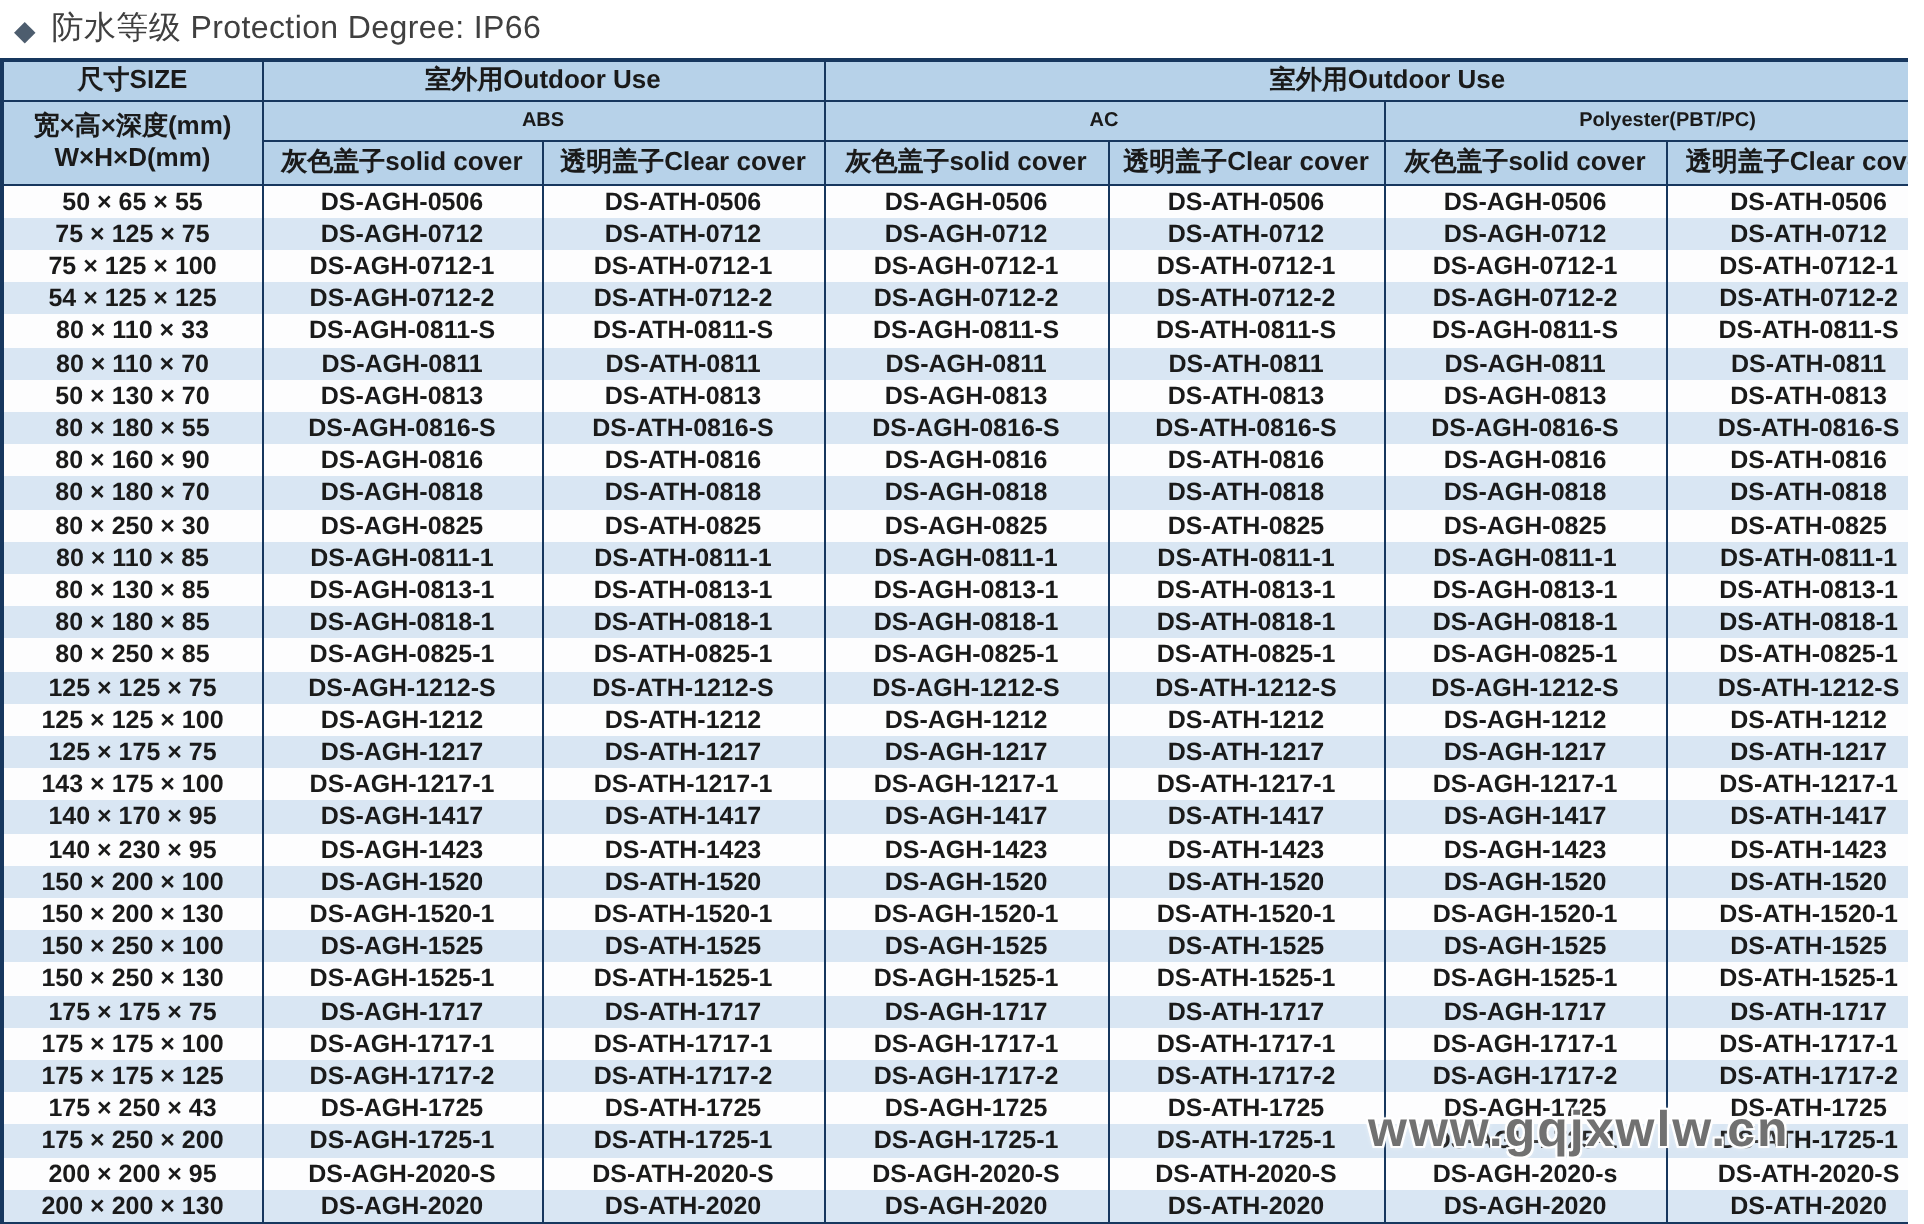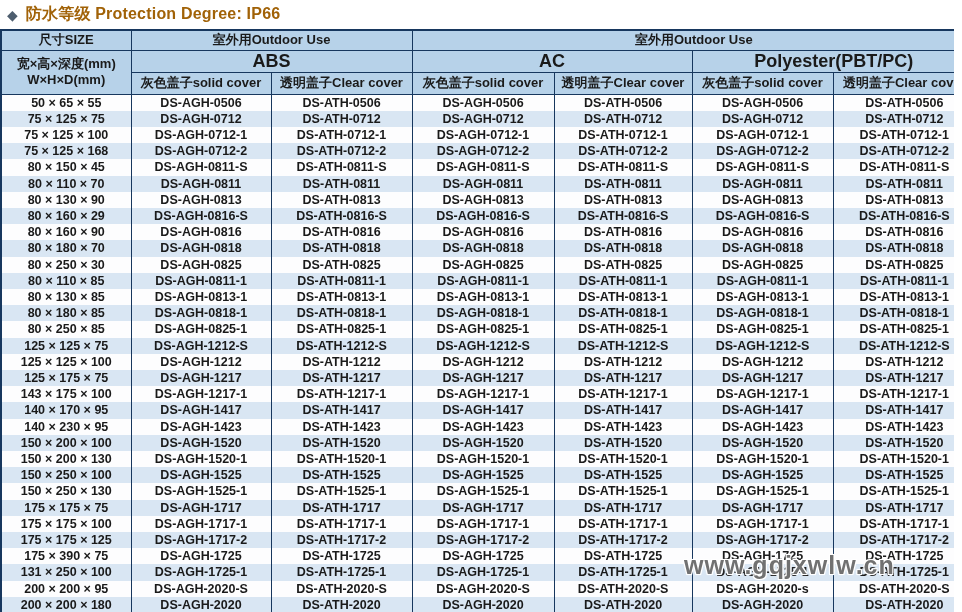--- a/index.html
+++ b/index.html
@@ -14,39 +14,39 @@
     width:962px;height:612px;overflow:hidden;position:relative;
     background:#fff;font-family:"Liberation Sans",sans-serif;color:var(--text);
   }
   .title-bar{
     height:29px;display:flex;align-items:center;padding-left:7px;
   }
   .diamond{
     color:#4d5d6e;font-size:14px;margin-right:8px;line-height:1;
   }
   .title-text{
-    font-size:16px;font-weight:700;color:#a16207;letter-spacing:.2px;
+    font-size:16px;font-weight:400;color:#404040;letter-spacing:.2px;
   }
   .table-clip{
     width:954px;overflow:hidden;
   }
   table{
     border-collapse:collapse;table-layout:fixed;width:975px;
     border:2px solid var(--border);
   }
   th,td{
     text-align:center;vertical-align:middle;overflow:hidden;white-space:nowrap;
     padding:0;color:var(--text);
   }
   thead th{
     background:var(--header-bg);font-weight:700;
     border:1px solid var(--border);
   }
   .hrow-1 th{height:20px;font-size:13px;}
-  .hrow-2 th{height:20px;font-size:18px;}
+  .hrow-2 th{height:20px;font-size:10px;}
   .hrow-3 th{height:22px;font-size:13px;}
   th.size-head{font-size:13px;}
   th.size-merged{font-size:13px;line-height:1.25;}
   tbody td{
     height:16.2px;font-size:12.5px;font-weight:700;line-height:16.2px;
     border-left:1px solid var(--border);
     border-right:1px solid var(--border);
     border-top:none;border-bottom:none;
   }
   tbody tr:nth-child(odd){background:#fdfdfe;}
@@ -124,57 +124,57 @@
         <tr>
           <td>75 × 125 × 100</td>
           <td>DS-AGH-0712-1</td>
           <td>DS-ATH-0712-1</td>
           <td>DS-AGH-0712-1</td>
           <td>DS-ATH-0712-1</td>
           <td>DS-AGH-0712-1</td>
           <td>DS-ATH-0712-1</td>
         </tr>
         <tr>
-          <td>75 × 125 × 168</td>
+          <td>54 × 125 × 125</td>
           <td>DS-AGH-0712-2</td>
           <td>DS-ATH-0712-2</td>
           <td>DS-AGH-0712-2</td>
           <td>DS-ATH-0712-2</td>
           <td>DS-AGH-0712-2</td>
           <td>DS-ATH-0712-2</td>
         </tr>
         <tr>
-          <td>80 × 150 × 45</td>
+          <td>80 × 110 × 33</td>
           <td>DS-AGH-0811-S</td>
           <td>DS-ATH-0811-S</td>
           <td>DS-AGH-0811-S</td>
           <td>DS-ATH-0811-S</td>
           <td>DS-AGH-0811-S</td>
           <td>DS-ATH-0811-S</td>
         </tr>
         <tr>
           <td>80 × 110 × 70</td>
           <td>DS-AGH-0811</td>
           <td>DS-ATH-0811</td>
           <td>DS-AGH-0811</td>
           <td>DS-ATH-0811</td>
           <td>DS-AGH-0811</td>
           <td>DS-ATH-0811</td>
         </tr>
         <tr>
-          <td>80 × 130 × 90</td>
+          <td>50 × 130 × 70</td>
           <td>DS-AGH-0813</td>
           <td>DS-ATH-0813</td>
           <td>DS-AGH-0813</td>
           <td>DS-ATH-0813</td>
           <td>DS-AGH-0813</td>
           <td>DS-ATH-0813</td>
         </tr>
         <tr>
-          <td>80 × 160 × 29</td>
+          <td>80 × 180 × 55</td>
           <td>DS-AGH-0816-S</td>
           <td>DS-ATH-0816-S</td>
           <td>DS-AGH-0816-S</td>
           <td>DS-ATH-0816-S</td>
           <td>DS-AGH-0816-S</td>
           <td>DS-ATH-0816-S</td>
         </tr>
         <tr>
           <td>80 × 160 × 90</td>
           <td>DS-AGH-0816</td>
@@ -349,48 +349,48 @@
         <tr>
           <td>175 × 175 × 125</td>
           <td>DS-AGH-1717-2</td>
           <td>DS-ATH-1717-2</td>
           <td>DS-AGH-1717-2</td>
           <td>DS-ATH-1717-2</td>
           <td>DS-AGH-1717-2</td>
           <td>DS-ATH-1717-2</td>
         </tr>
         <tr>
-          <td>175 × 390 × 75</td>
+          <td>175 × 250 × 43</td>
           <td>DS-AGH-1725</td>
           <td>DS-ATH-1725</td>
           <td>DS-AGH-1725</td>
           <td>DS-ATH-1725</td>
           <td>DS-AGH-1725</td>
           <td>DS-ATH-1725</td>
         </tr>
         <tr>
-          <td>131 × 250 × 100</td>
+          <td>175 × 250 × 200</td>
           <td>DS-AGH-1725-1</td>
           <td>DS-ATH-1725-1</td>
           <td>DS-AGH-1725-1</td>
           <td>DS-ATH-1725-1</td>
           <td>DS-AGH-1725-1</td>
           <td>DS-ATH-1725-1</td>
         </tr>
         <tr>
           <td>200 × 200 × 95</td>
           <td>DS-AGH-2020-S</td>
           <td>DS-ATH-2020-S</td>
           <td>DS-AGH-2020-S</td>
           <td>DS-ATH-2020-S</td>
           <td>DS-AGH-2020-s</td>
           <td>DS-ATH-2020-S</td>
         </tr>
         <tr>
-          <td>200 × 200 × 180</td>
+          <td>200 × 200 × 130</td>
           <td>DS-AGH-2020</td>
           <td>DS-ATH-2020</td>
           <td>DS-AGH-2020</td>
           <td>DS-ATH-2020</td>
           <td>DS-AGH-2020</td>
           <td>DS-ATH-2020</td>
         </tr>
       </tbody>
   </table>
 </div>

